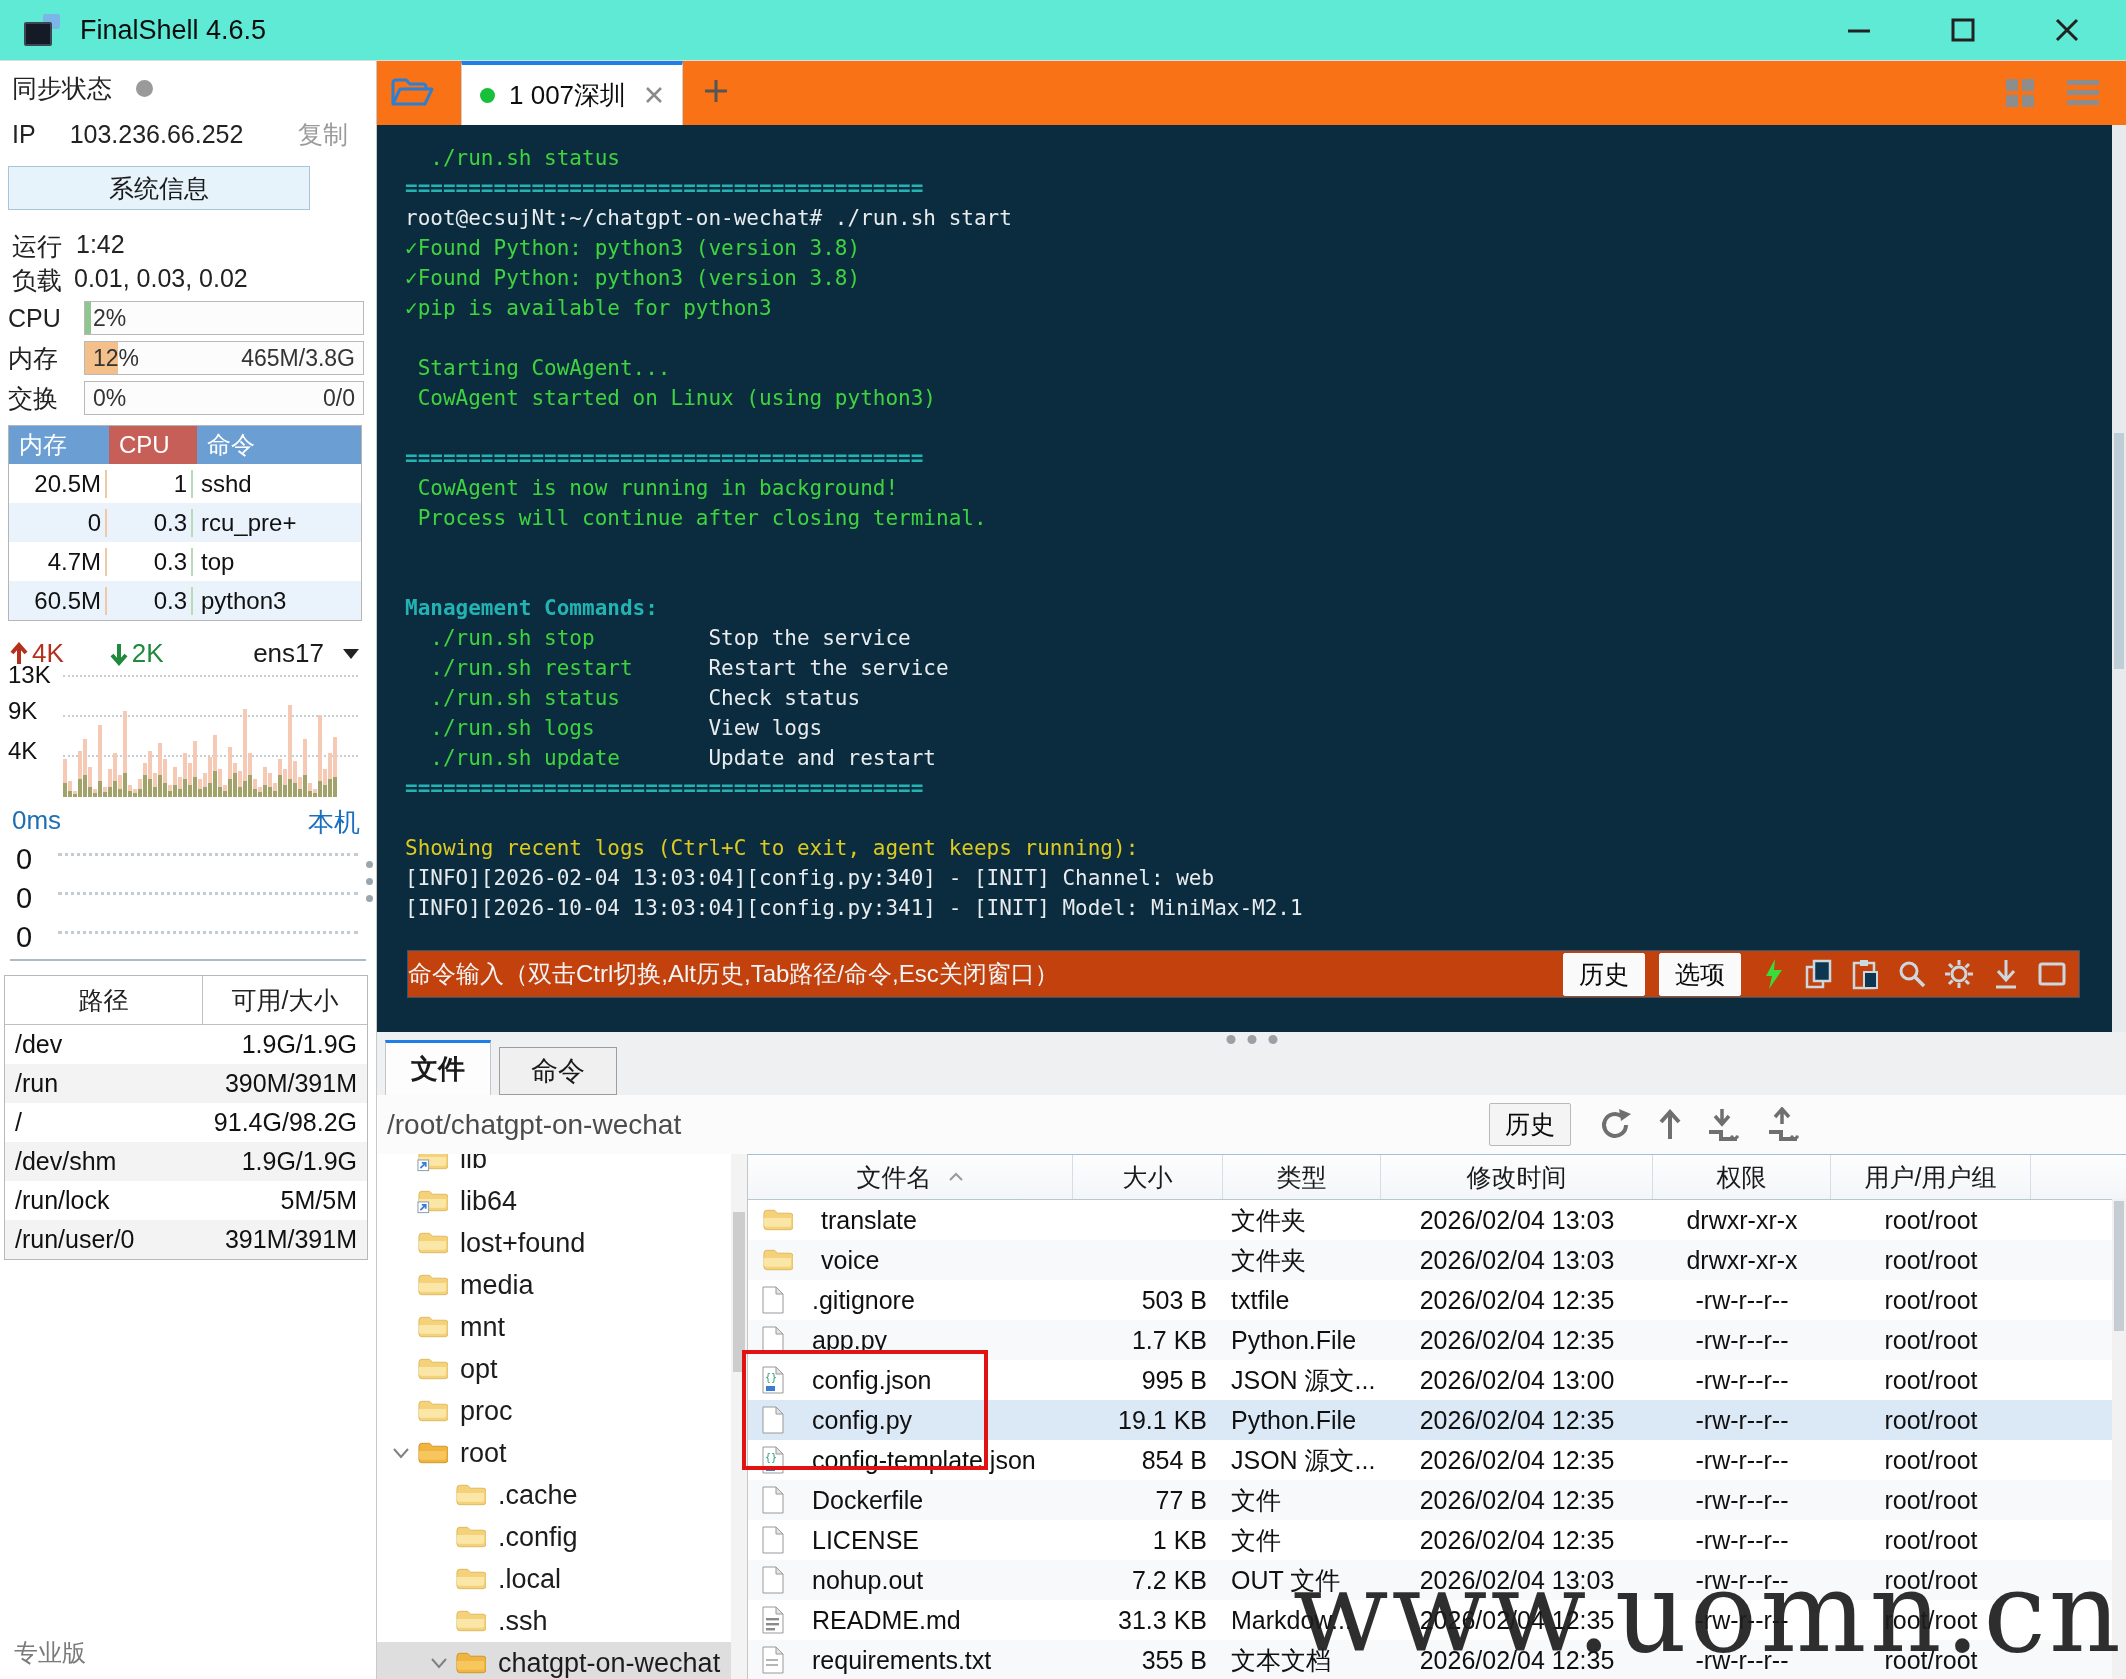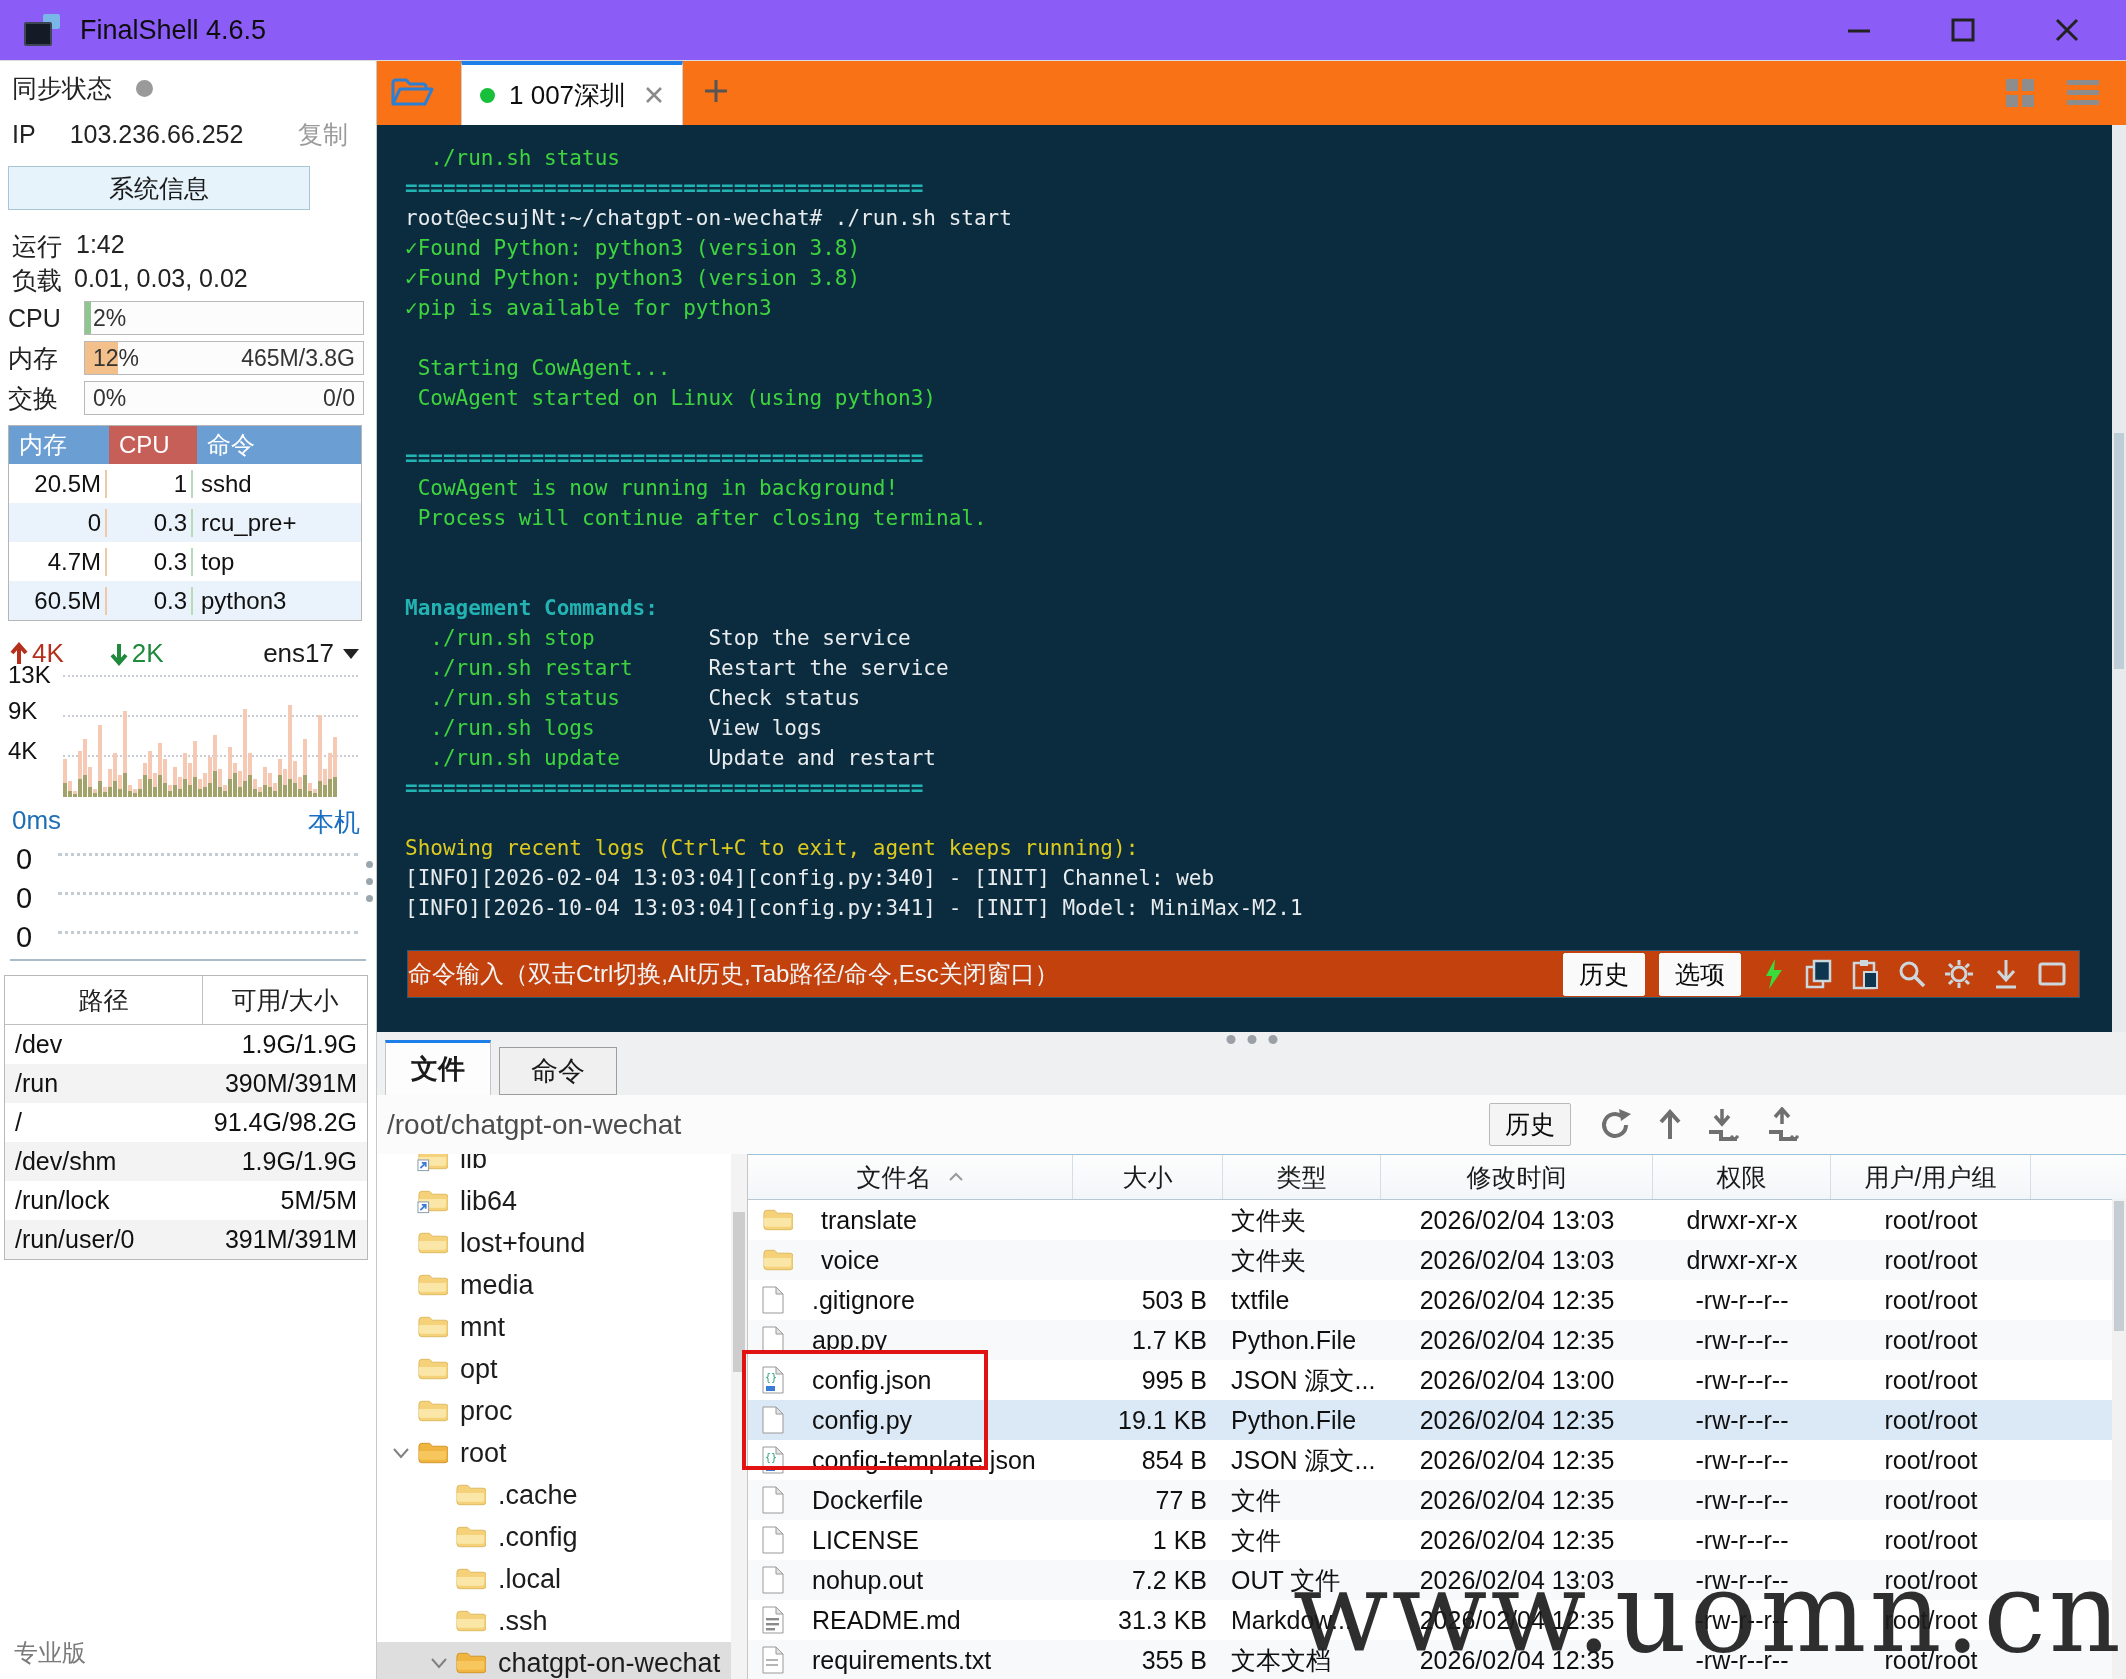--- a/index.html
+++ b/index.html
@@ -1,19 +1,19 @@
 <!DOCTYPE html>
 <html><head>
 <meta charset="utf-8">
 <style>
   html,body{margin:0;padding:0;background:#ffffff}
   .page{position:relative;width:2126px;height:1679px;background:#fff;font-family:"Liberation Sans",sans-serif;color:#222;overflow:hidden}
 
   
-  .titlebar{position:absolute;left:0;top:0;right:0;height:60px;background:#8b5cf6;border-bottom:1px solid #dcdcdc;display:flex;align-items:center}
+  .titlebar{position:absolute;left:0;top:0;right:0;height:60px;background:#5eead4;border-bottom:1px solid #dcdcdc;display:flex;align-items:center}
   .appicon{width:36px;height:32px;margin-left:24px;position:relative}
   .appicon .b{position:absolute;right:0;top:0;width:17px;height:15px;background:#7ab6e8;border-radius:2px}
   .appicon .f{position:absolute;left:0;bottom:0;width:24px;height:20px;background:#141b26;border:2px solid #3c4654;border-radius:2px}
   .wtitle{margin-left:20px;font-size:27px;color:#0d0d0d}
   .winctl{margin-left:auto;display:flex;align-items:center;gap:78px;margin-right:46px}
   .winctl svg{display:block}
 
   
   .sidebar{position:absolute;left:0;top:61px;width:376px;bottom:0;background:#fff;border-right:1px solid #c9c9c9;font-size:24px}
   .sb-sync{position:absolute;top:11px;left:12px;display:flex;align-items:center;gap:24px;font-size:25px;color:#222}
@@ -40,21 +40,21 @@
   .prow{display:flex;height:39px;font-size:24px;color:#111;align-items:center}
   .prow.alt{background:#eaf3fb}
   .pc0{width:98px;text-align:right;padding-right:4px;border-right:2px solid #efc9a6;box-sizing:border-box}
   .pc1{width:86px;text-align:right;padding-right:4px;border-right:2px solid #b7dcb7;box-sizing:border-box}
   .pc2{flex:1;padding-left:8px}
 
   .netline{position:absolute;top:577px;left:10px;right:16px;display:flex;align-items:center;font-size:26px}
   .net-up{color:#b5301c;margin:0 0 0 4px}
   .net-down{color:#1f8a3c;margin:0 0 0 4px}
   .netline .gap{width:46px}
-  .iface{margin-left:auto;display:flex;align-items:center;gap:8px;color:#1a1a1a}
+  .iface{margin-left:auto;display:flex;align-items:center;gap:18px;color:#1a1a1a}
   .chart{position:absolute;top:614px;left:8px;width:352px;height:122px}
   .yt{position:absolute;left:0;font-size:24px;color:#111}
   .grid{position:absolute;left:55px;right:2px;border-top:2px dotted #c9ced4}
   .bars{position:absolute;left:55px;right:2px;top:0;bottom:0;display:flex;align-items:flex-end;gap:1px;overflow:hidden}
   .bars i{width:4px;background:#f5c9b4;flex:0 0 auto}
   .bars.down i{background:#99a065;opacity:.92}
 
   .pinghead{position:absolute;top:744px;left:12px;right:16px;display:flex;font-size:26px}
   .plat{color:#1f6fb5}
   .phost{margin-left:auto;color:#1a6fc0}

